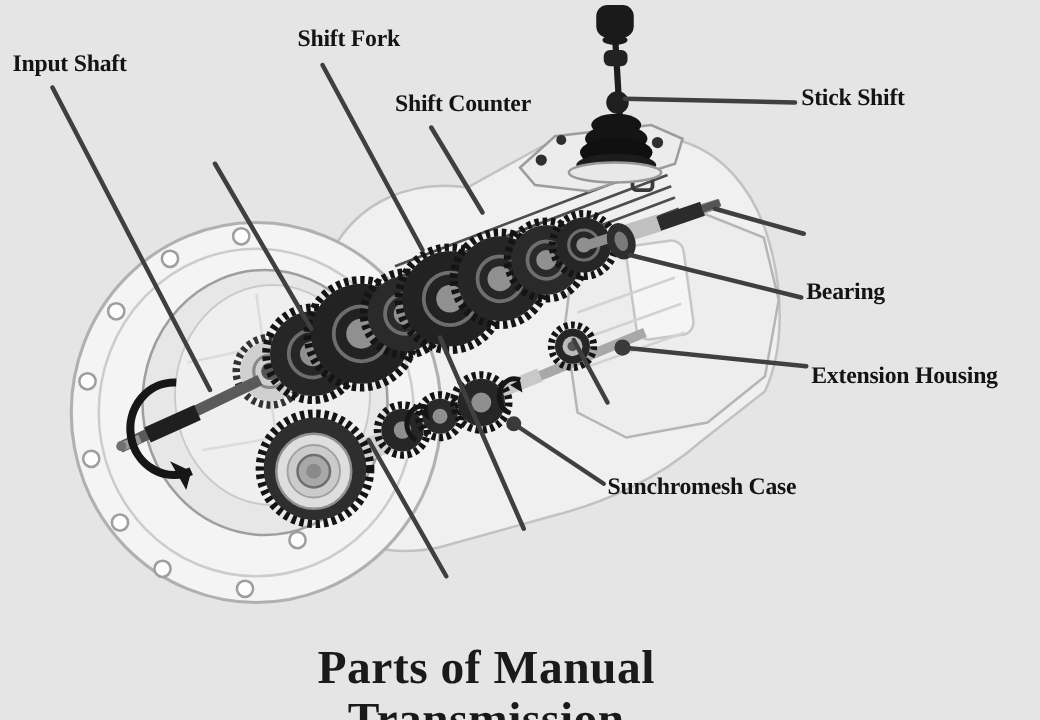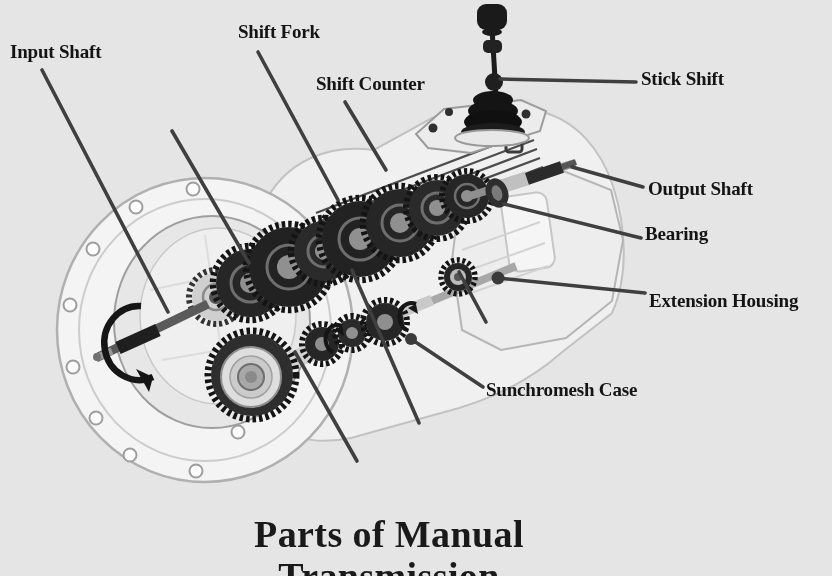--- a/index.html
+++ b/index.html
@@ -209,19 +209,18 @@
       <line x1="295" y1="352" x2="357" y2="461"></line>
       <circle cx="498" cy="278" r="6.5" fill="#3a3a3a" stroke="none"></circle>
       <circle cx="411" cy="339" r="6" fill="#3a3a3a" stroke="none"></circle>
     </g>
   </svg>
 
   <div class="label" style="left:10px;top:42px;">Input Shaft</div>
   <div class="label" style="left:218px;top:22px;margin-left:20px;">Shift Fork</div>
   <div class="label" style="left:316px;top:74px;">Shift Counter</div>
   <div class="label" style="left:641px;top:69px;">Stick Shift</div>
-  <div class="label" style="left:648px;top:179px;">Output Shaft</div>
   <div class="label" style="left:645px;top:224px;">Bearing</div>
   <div class="label" style="left:649px;top:291px;">Extension Housing</div>
   <div class="label" style="left:486px;top:380px;">Sunchromesh Case</div>
 
   <div class="title">Parts of Manual Transmission</div>
 </div>
 
 </body></html>

